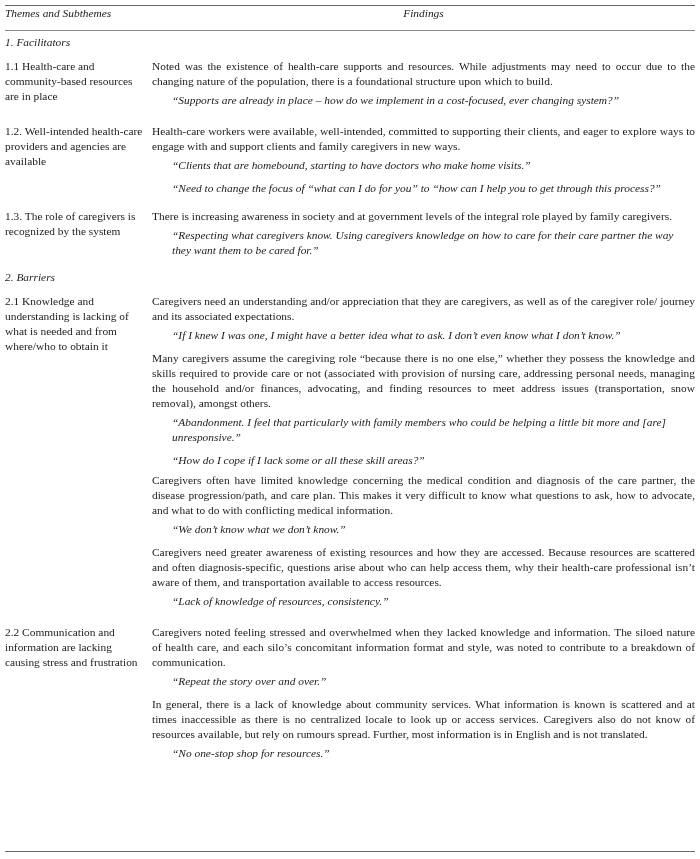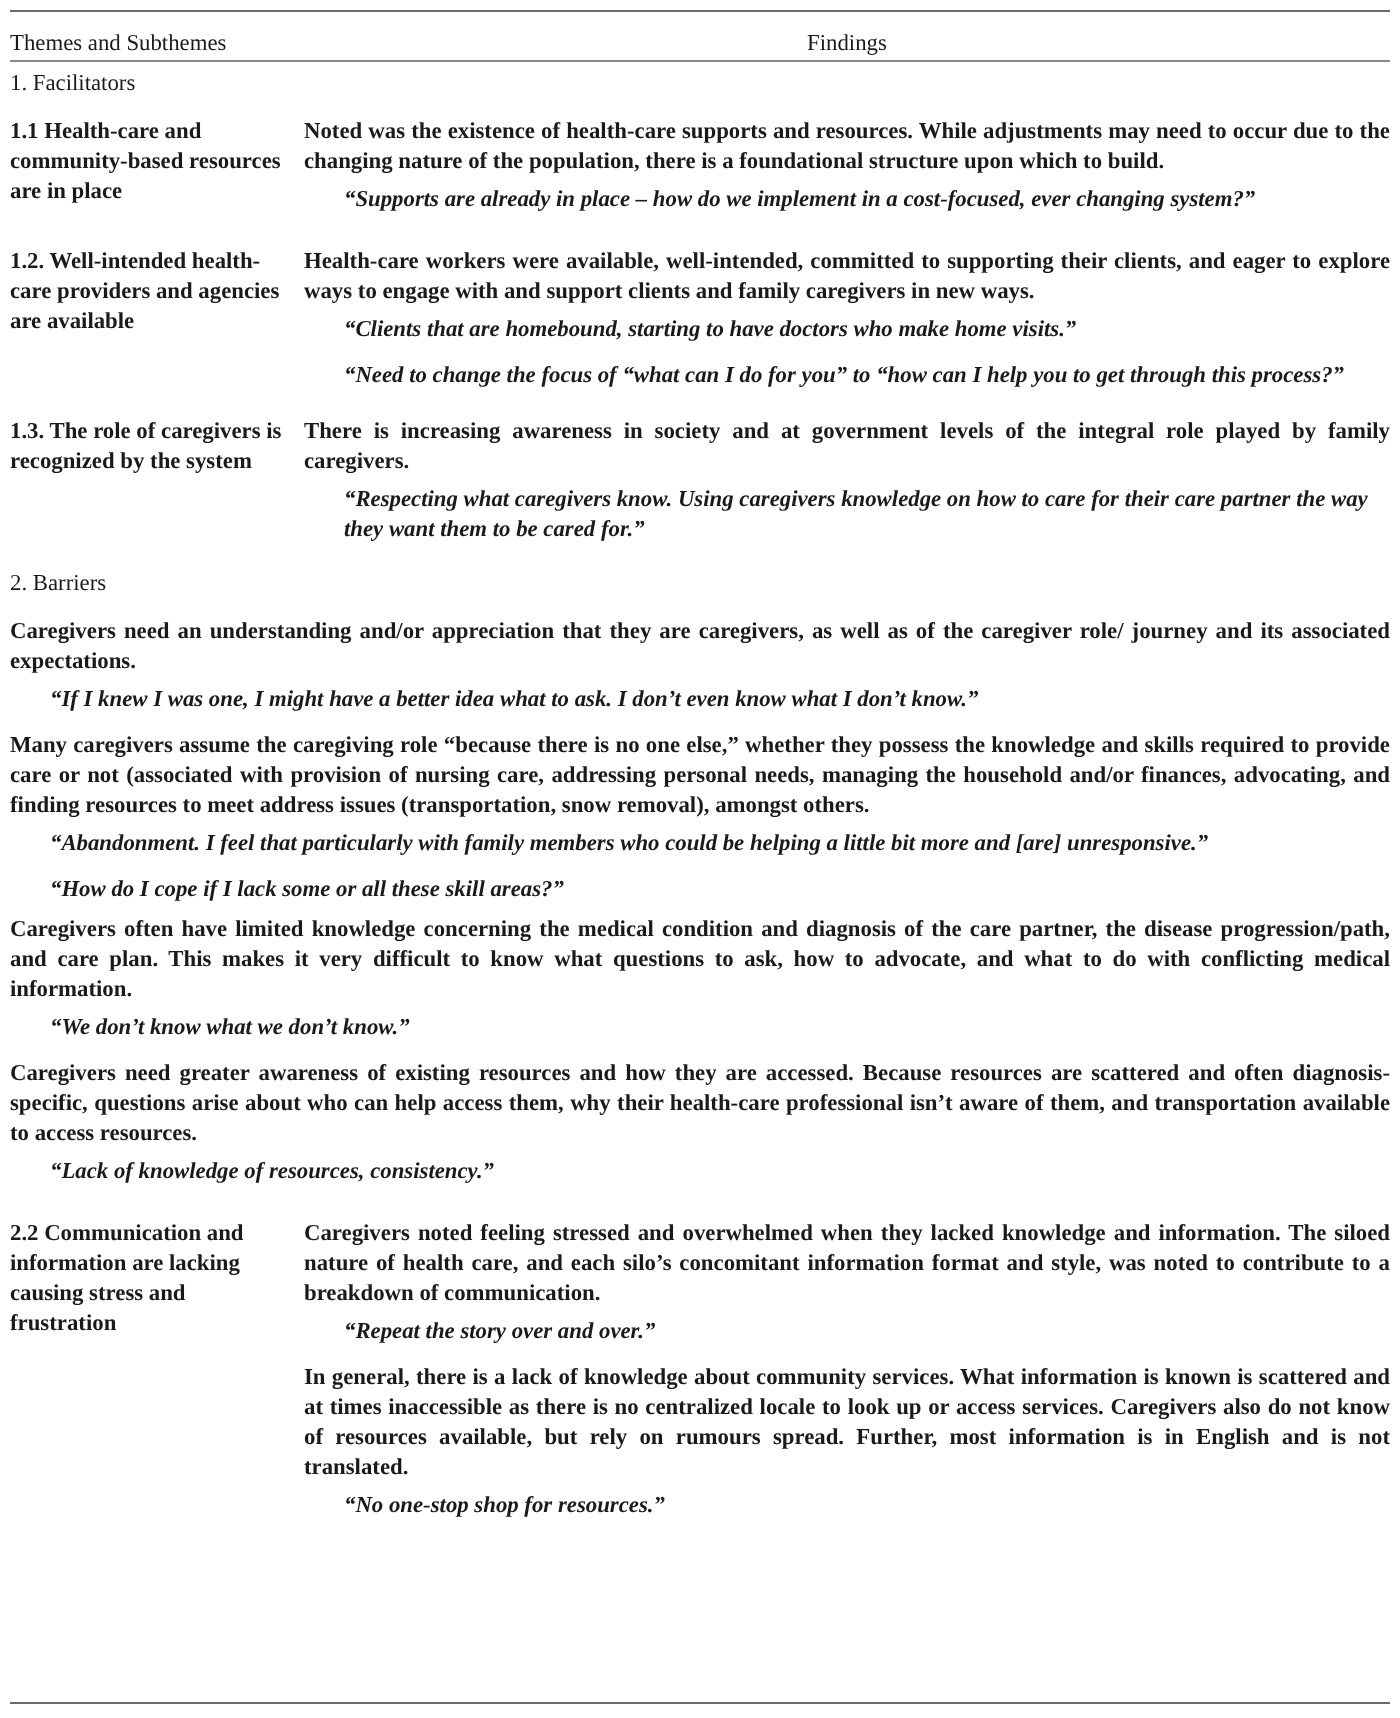--- a/index.html
+++ b/index.html
@@ -7,25 +7,25 @@
       width: 700px; height: 859px; overflow: hidden;
       font-family: "Liberation Serif", "DejaVu Serif", serif;
       color: #1a1a1a; font-size: 11.4px; line-height: 15px;
       position: relative;
     }
     .page { position: absolute; left: 5px; top: 0; width: 690px; }
     .rule { height: 0; border-top: 1.6px solid #6a6a6a; width: 690px; }
     .rule.top { margin-top: 5px; }
     .rule.mid { border-top-width: 1.2px; border-top-color: #8a8a8a; }
     .rule.bottom { position: absolute; top: 851px; left: 5px; }
-    .header { display: flex; height: 24px; align-items: flex-end; }
+    .header { display: flex; height: 24px; align-items: flex-start; font-style: italic; }
     .header .c1 { width: 147px; padding-left: 0; }
     .header .c2 { flex: 1; text-align: center; }
-    .section { margin: 4px 0 0 0; height: 16px; }
-    .row { display: flex; margin-top: 8px; font-weight: bold; }
+    .section { font-style: italic; margin: 4px 0 0 0; height: 16px; }
+    .row { display: flex; margin-top: 8px; }
     .row .theme { width: 147px; flex: none; padding-right: 4px; box-sizing: border-box; }
     .row .findings { flex: 1; }
     .para { text-align: justify; margin: 0 0 4px 0; }
     .quote { font-style: italic; padding-left: 20px; margin: 0 0 5px 0; }
     .quote.last { margin-bottom: 8px; }
   </style>
 </head>
 <body>
 
 <div class="page">
@@ -54,20 +54,21 @@
       </div>
       <div class="row">
         <div class="theme">1.3. The role of caregivers is recognized by the system</div>
         <div class="findings">
           <div class="para">There is increasing awareness in society and at government levels of the integral role played by family caregivers.</div>
           <div class="quote last">“Respecting what caregivers know. Using caregivers knowledge on how to care for their care partner the way they want them to be cared for.”</div>
         </div>
       </div>
       <div class="section">2. Barriers</div>
       <div class="row">
+        <div class="theme">2.1 Knowledge and understanding is lacking of what is needed and from where/who to obtain it</div>
         <div class="findings">
           <div class="para">Caregivers need an understanding and/or appreciation that they are caregivers, as well as of the caregiver role/ journey and its associated expectations.</div>
           <div class="quote last">“If I knew I was one, I might have a better idea what to ask.  I don’t even know what I don’t know.”</div>
           <div class="para">Many caregivers assume the caregiving role “because there is no one else,” whether they possess the knowledge and skills required to provide care or not (associated with provision of nursing care, addressing personal needs, managing the household and/or finances, advocating, and finding resources to meet address issues (transportation, snow removal), amongst others.</div>
           <div class="quote last">“Abandonment. I feel that particularly with family members who could be helping a little bit more and [are] unresponsive.”</div>
           <div class="quote">“How do I cope if I lack some or all these skill areas?”</div>
           <div class="para">Caregivers often have limited knowledge concerning the medical condition and diagnosis of the care partner, the disease progression/path, and care plan. This makes it very difficult to know what questions to ask, how to advocate, and what to do with conflicting medical information.</div>
           <div class="quote last">“We don’t know what we don’t know.”</div>
           <div class="para">Caregivers need greater awareness of existing resources and how they are accessed. Because resources are scattered and often diagnosis-specific, questions arise about who can help access them, why their health-care professional isn’t aware of them, and transportation available to access resources.</div>
           <div class="quote last">“Lack of knowledge of resources, consistency.”</div>

